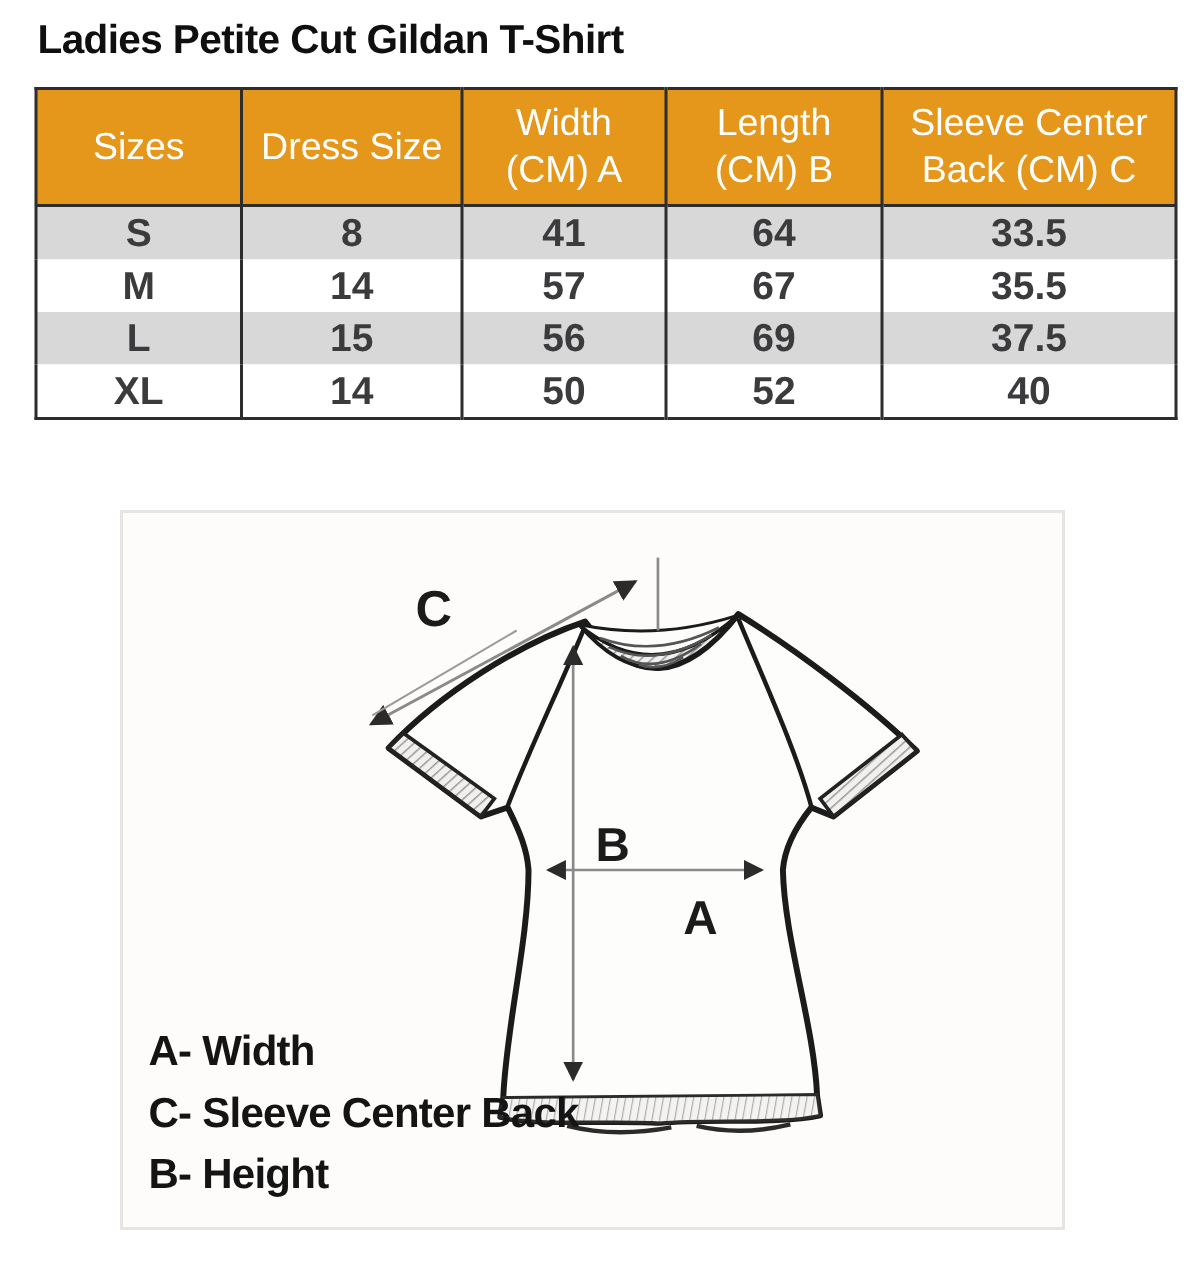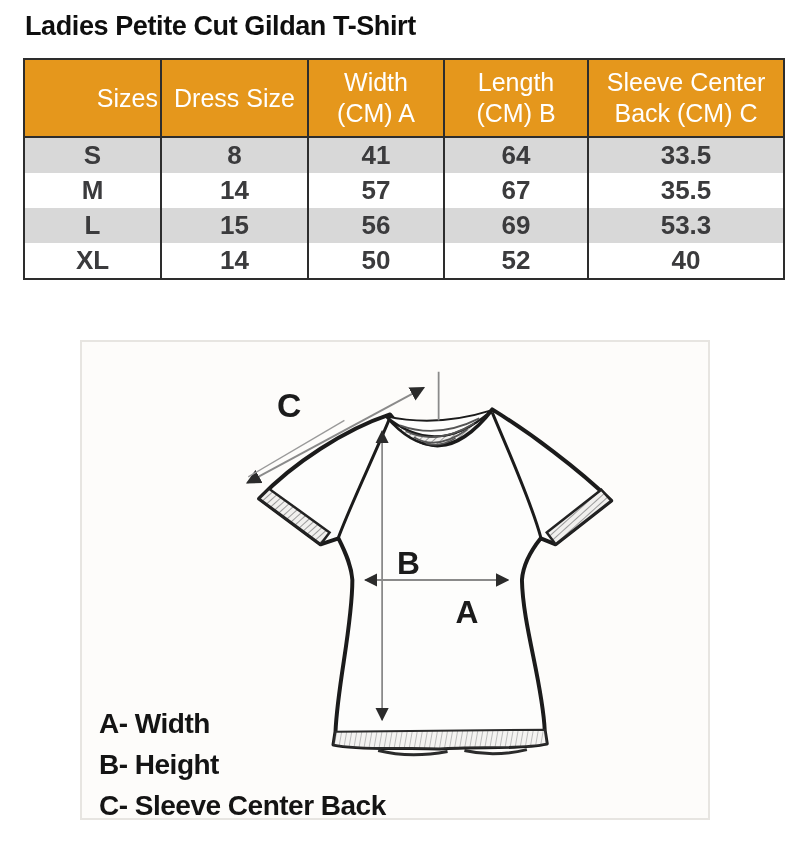--- a/index.html
+++ b/index.html
@@ -19,36 +19,36 @@
   table.size-chart{
     position:absolute;left:23px;top:58px;border-collapse:collapse;table-layout:fixed;
     border:2px solid var(--table-border);
   }
   table.size-chart th{
     background:var(--header-bg);color:var(--header-text);font-weight:normal;
     font-size:25px;line-height:31px;height:76px;padding:0 2px;text-align:center;
     vertical-align:middle;border-left:2px solid var(--table-border);
     border-bottom:2px solid var(--table-border);
   }
-  table.size-chart th:first-child{border-left:none;text-align:right;}
+  table.size-chart th:first-child{border-left:none;}
   table.size-chart td{
     font-size:26px;font-weight:bold;color:var(--cell-text);text-align:center;
     vertical-align:middle;height:35px;padding:0;border-left:2px solid var(--table-border);
     background:#FFFFFF;
   }
   table.size-chart td:first-child{border-left:none;}
   table.size-chart tbody tr:nth-child(odd) td{background:var(--row-alt);}
   .hline{display:block;}
   .figure{
     position:absolute;left:80px;top:340px;width:630px;height:480px;box-sizing:border-box;
     background:var(--box-bg);border:2px solid var(--box-border);
   }
   .figure svg{position:absolute;left:0;top:0;}
   .legend{
-    position:absolute;left:17px;top:361px;font-weight:bold;font-size:28px;
+    position:absolute;left:17px;top:338px;font-weight:bold;font-size:28px;
     color:#141414;line-height:41px;letter-spacing:-0.5px;
   }
 </style>
 </head>
 <body>
 
 <div class="page-title">Ladies Petite Cut Gildan T-Shirt</div>
 
 <table class="size-chart">
   <colgroup>
@@ -95,21 +95,21 @@
       <td>14</td>
       <td>57</td>
       <td>67</td>
       <td>35.5</td>
     </tr>
     <tr>
       <td>L</td>
       <td>15</td>
       <td>56</td>
       <td>69</td>
-      <td>53.3</td>
+      <td>37.5</td>
     </tr>
     <tr>
       <td>XL</td>
       <td>14</td>
       <td>50</td>
       <td>52</td>
       <td>40</td>
     </tr>
   </tbody>
 </table>
@@ -170,16 +170,16 @@
     <line x1="302" y1="90" x2="302" y2="381" stroke="#8A8A8A" stroke-width="1.8" marker-start="url(#arr)" marker-end="url(#arr)"></line>
     <line x1="285" y1="240" x2="429" y2="240" stroke="#8A8A8A" stroke-width="1.8" marker-start="url(#arr)" marker-end="url(#arr)"></line>
 
     <text x="196" y="76" font-size="34" font-weight="bold" fill="#1B1B1B">C</text>
     <text x="317" y="234" font-size="32" font-weight="bold" fill="#1B1B1B">B</text>
     <text x="376" y="283" font-size="32" font-weight="bold" fill="#1B1B1B">A</text>
   </svg>
 
   <div class="legend">
     <div>A- Width</div>
+    <div>C- Sleeve Center Back</div>
     <div>B- Height</div>
-    <div>C- Sleeve Center Back</div>
   </div>
 </div>
 
 </body></html>

